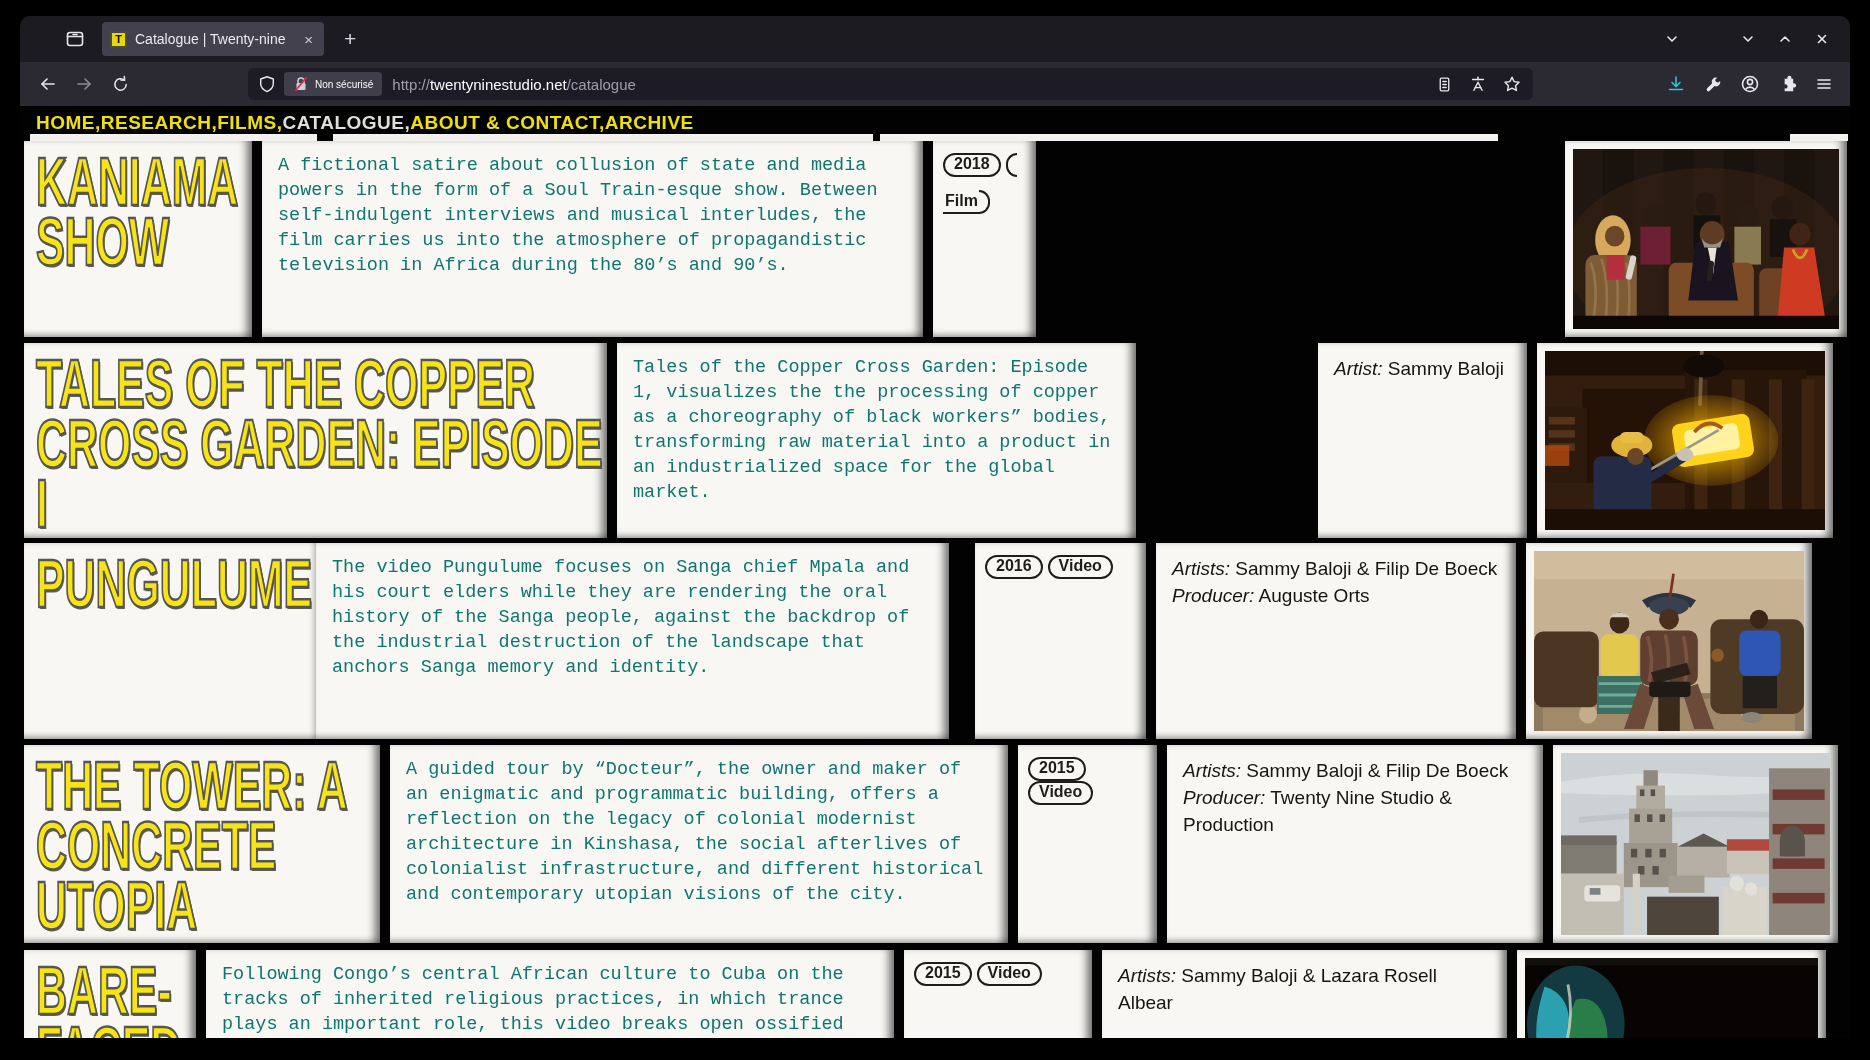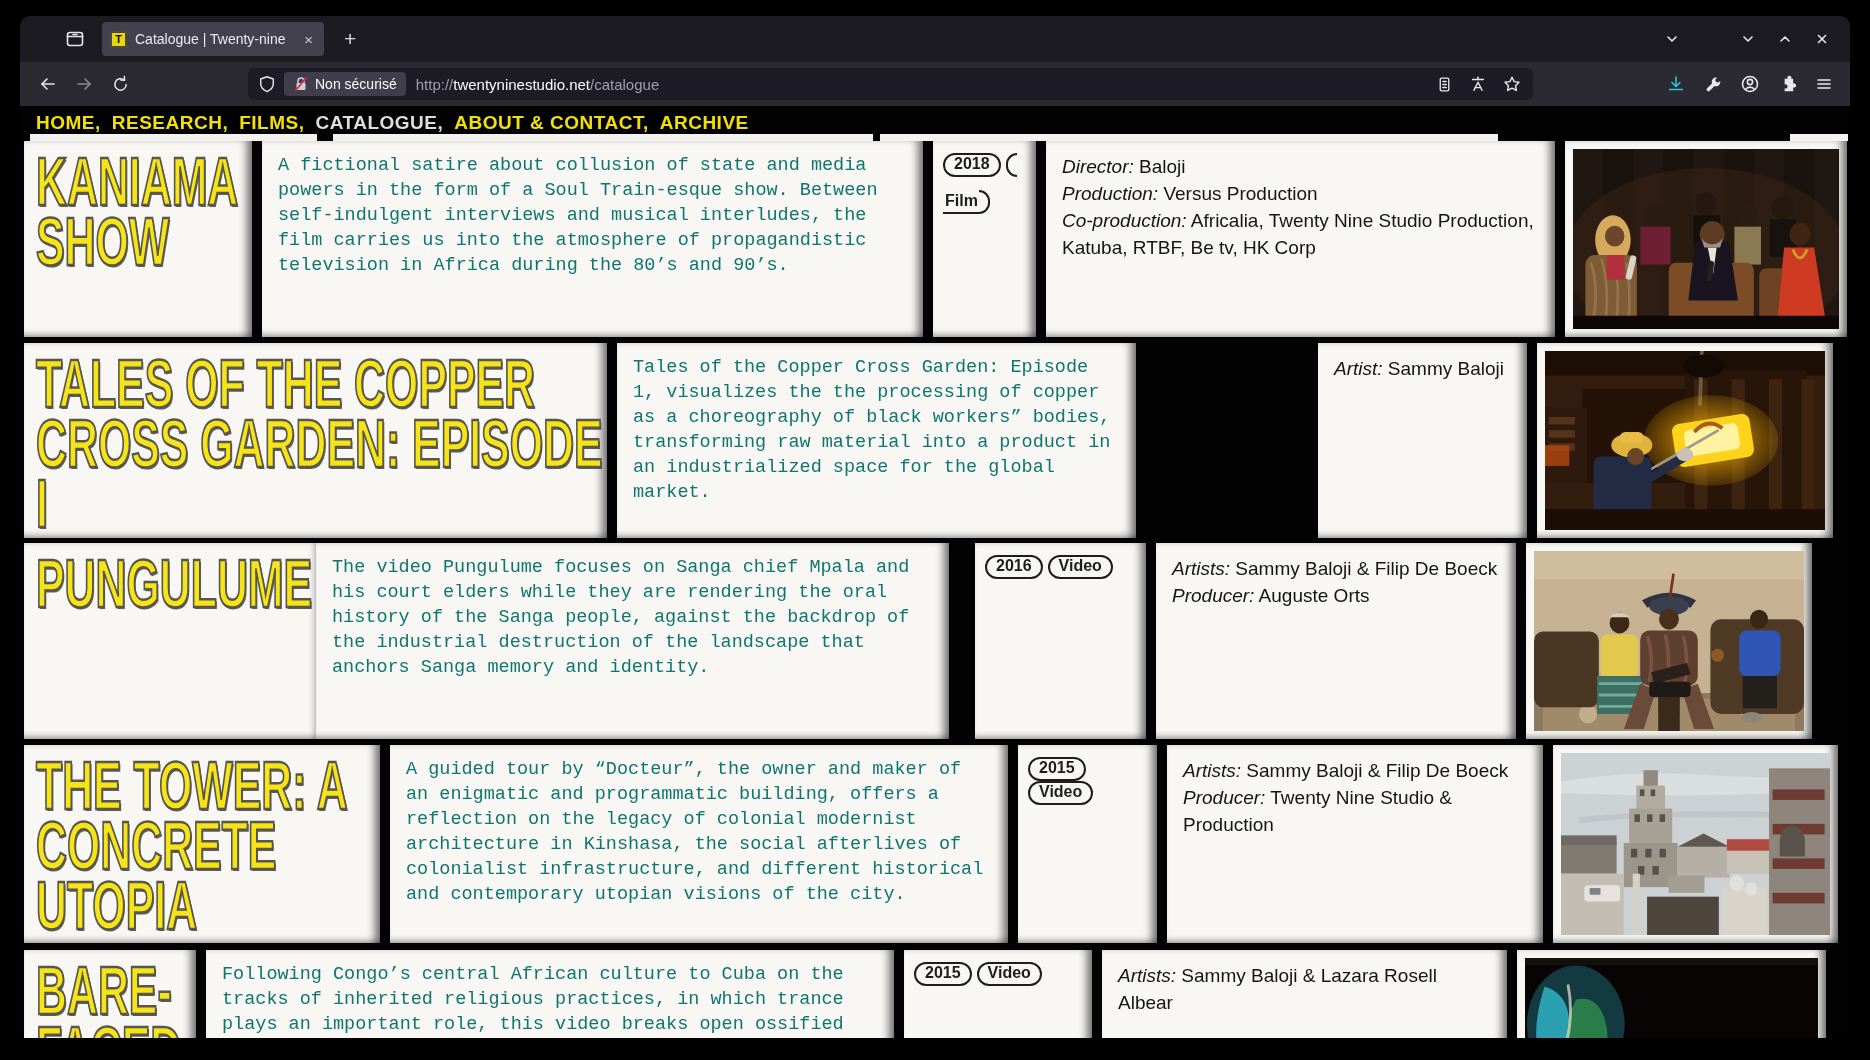--- a/index.html
+++ b/index.html
@@ -20,29 +20,29 @@
   .newtab { color:#d5d5dd; font-size:21px; margin-left:12px; padding:2px 8px; border-radius:4px; }
   .tablist-chev { margin-left:auto; margin-right:0; }
   .win-controls { display:flex; gap:13px; margin-left:52px; margin-right:16px; align-items:center; }
   .chrome-icon { width:24px; height:24px; display:flex; align-items:center; justify-content:center; }
 
   .toolbar { height:44px; background:#2b2a33; display:flex; align-items:center; padding:0 10px; }
   .nav-btn { width:28px; height:28px; display:flex; align-items:center; justify-content:center; border-radius:4px; margin:0 4px; }
   .urlbar { margin-left:110px; height:32px; width:1285px; background:#1d1c26; border-radius:6px;
             display:flex; align-items:center; padding:0 10px; }
   .chip { display:flex; align-items:center; gap:6px; background:#3f3e4a; border-radius:4px;
-          padding:4px 9px; margin-left:8px; color:#fbfbfe; font-size:14px; white-space:nowrap; }
+          padding:4px 9px; margin-left:8px; color:#fbfbfe; font-size:10px; white-space:nowrap; }
   .url { margin-left:10px; font-size:15px; color:#9e9ead; white-space:nowrap; flex:1; }
   .url .host { color:#fbfbfe; }
   .urlbar-right { display:flex; gap:16px; align-items:center; margin-right:2px; }
   .tb-right { margin-left:auto; display:flex; gap:13px; align-items:center; margin-right:4px; }
 
   
   .content { position:relative; height:932px; background:#020202; overflow:hidden; }
-  .sitenav { height:33px; padding-left:16px; display:flex; align-items:center; gap:11px;
+  .sitenav { height:33px; padding-left:16px; display:flex; align-items:center; 
              font-size:19px; font-weight:bold; letter-spacing:0.5px; }
   .sitenav span { color:#f0e009; white-space:nowrap; }
   .sitenav span.active { color:#dededa; }
   .sliver-seg { position:absolute; top:28px; height:7px; background:#f3f2ef; }
 
   .row { position:absolute; left:0; }
   .card { position:absolute; top:0; background:#f8f7f4; height:100%;
           box-shadow: inset -9px 0 9px -4px rgba(0,0,0,.55), inset 0 -7px 7px -5px rgba(0,0,0,.35); }
   .title-card { padding:10px 0 0 12px; overflow:hidden; }
   .title-inner { transform:scaleX(0.63); transform-origin:0 0; white-space:nowrap; }
@@ -220,25 +220,20 @@
             <div class="title-line">KANIAMA</div>
             <div class="title-line">SHOW</div>
           </div>
       </div>
       <div class="card desc-card" style="left:242px;width:661px">
         <span>A fictional satire about collusion of state and media powers in the form of a Soul Train-esque show. Between self-indulgent interviews and musical interludes, the film carries us into the atmosphere of propagandistic television in Africa during the 80’s and 90’s.</span>
       </div>
       <div class="card meta-card" style="left:913px;width:103px">
         <span class="pill">2018</span><span class="pill-frag-open"></span>
         <div class="broken-line"><span class="pill-broken">Film</span><span class="pill-frag-close"></span></div>
-      </div>
-      <div class="card credits-card" style="left:1026px;width:509px">
-        <div><span class="cl">Director:</span> <span class="cv">Baloji</span></div>
-        <div><span class="cl">Production:</span> <span class="cv">Versus Production</span></div>
-        <div><span class="cl">Co-production:</span> <span class="cv">Africalia, Twenty Nine Studio Production, Katuba, RTBF, Be tv, HK Corp</span></div>
       </div>
       <div class="card img-card" style="left:1545px;width:282px">
         <div class="photo">
           <svg viewBox="0 0 300 190" preserveAspectRatio="none">
             <rect width="300" height="190" fill="#1a120d"></rect>
             <rect x="0" width="34" height="190" fill="#211712"></rect>
               <rect x="68" width="34" height="190" fill="#211712"></rect>
               <rect x="136" width="34" height="190" fill="#211712"></rect>
               <rect x="204" width="34" height="190" fill="#211712"></rect>
               <rect x="272" width="28" height="190" fill="#211712"></rect>

